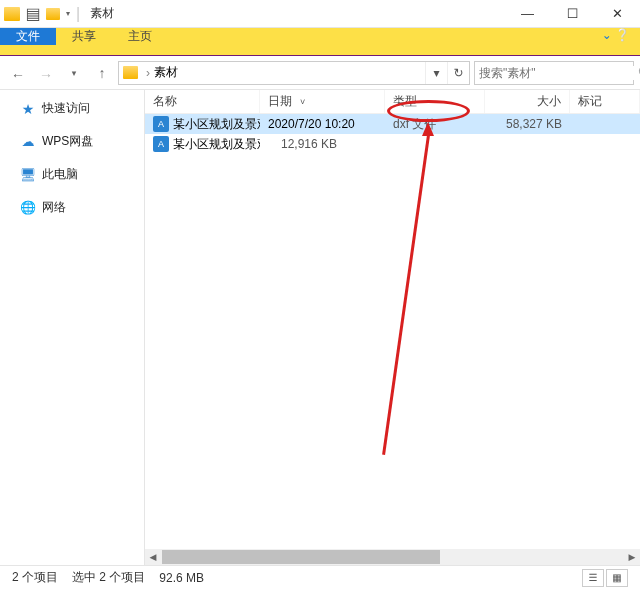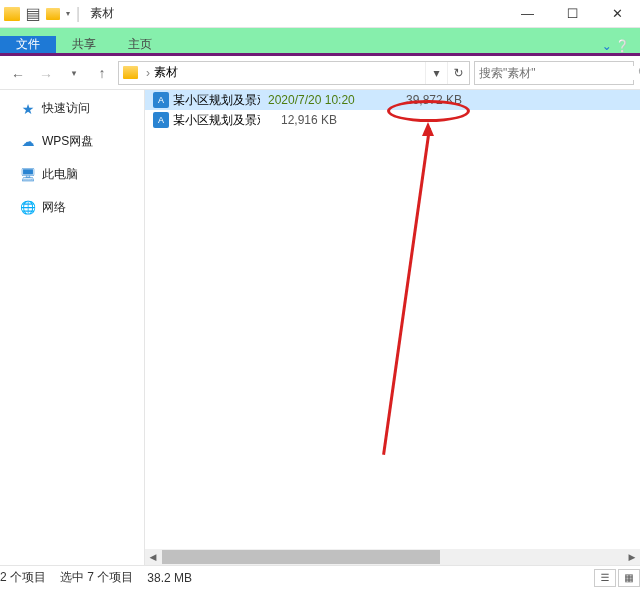--- a/index.html
+++ b/index.html
@@ -7,21 +7,21 @@
 
 .titlebar { height: 28px; display: flex; align-items: center; background: #fff; border-bottom: 1px solid #e5e5e5; }
 .titlebar-left { display: flex; align-items: center; gap: 2px; padding: 0 4px; }
 .folder-icon { width: 16px; height: 14px; background: linear-gradient(#ffd86b,#f7b500); border-radius: 1px; }
 .qat-btn { width: 22px; height: 22px; display: flex; align-items: center; justify-content: center; color: #555; }
 .titlebar-title { flex: 1; font-size: 12px; padding-left: 6px; color: #333; }
 .titlebar-caret { font-size: 8px; color: #666; padding: 0 4px; }
 .winbtns { display: flex; }
 .winbtn { width: 45px; height: 28px; display: flex; align-items: center; justify-content: center; font-size: 13px; color: #333; }
 
-.ribbon { height: 28px; display: flex; align-items: flex-end; background: #86efac; border-bottom: 3px solid #701a75; font-size: 12px; }
+.ribbon { height: 28px; display: flex; align-items: flex-start; background: #fde047; border-bottom: 1px solid #701a75; font-size: 12px; }
 .ribbon-tab { padding: 0 16px; display: flex; align-items: center; color: #444; }
 .ribbon-tab.file { background: #1e79d6; color: #fff; }
 .ribbon-right { margin-left: auto; padding: 0 10px; display: flex; align-items: center; color: #1e79d6; }
 
 .navbar { height: 34px; display: flex; align-items: center; padding: 3px 6px; border-bottom: 1px solid #e5e5e5; gap: 4px; }
 .nav-arrow { width: 24px; height: 24px; display:flex; align-items:center; justify-content:center; color:#666; font-size:14px; }
 .addressbox { flex: 1; height: 24px; border: 1px solid #ccc; display: flex; align-items: center; font-size: 12px; }
 .addressbox .folder-icon { margin: 0 4px; width:15px; height:13px; }
 .bc-sep { color:#888; padding:0 4px; }
 .addr-right { margin-left:auto; display:flex; }
@@ -46,31 +46,31 @@
 .col-date { width:125px; }
 .col-type { width:100px; }
 .col-size { width:85px; justify-content:flex-end; }
 .col-tag { flex:1; }
 .sort-arrow { font-size:9px; color:#555; margin-left:4px; }
 
 .row { display:flex; height:20px; align-items:center; }
 .row.selected { background:#cde8ff; }
 .cell { padding:0 8px; overflow:hidden; white-space:nowrap; text-overflow:ellipsis; }
 .cell-name { width:115px; display:flex; align-items:center; gap:4px; }
-.cell-date { width:125px; color:#4d7c0f; }
+.cell-date { width:125px; color:#000000; }
 .cell-type { width:100px; color:#555; }
 .cell-size { width:85px; text-align:right; color:#555; }
 .file-ico { width:16px; height:16px; background:#2a84d2; border-radius:2px; color:#fff; font-size:9px; display:flex; align-items:center; justify-content:center; flex-shrink:0; }
 
 .h-scroll { position:absolute; left:0; right:0; bottom:0; height:16px; background:#f0f0f0; display:flex; align-items:center; }
 .h-thumb { width:60%; height:14px; background:#c0c0c0; margin-left:1px; }
 .h-arrow { width:16px; height:16px; display:flex; align-items:center; justify-content:center; color:#666; font-size:9px; }
 .h-track { flex:1; position:relative; }
 
-.statusbar { height:24px; border-top:1px solid #e5e5e5; display:flex; align-items:center; font-size:12px; color:#333; padding:0 0; gap:14px; }
+.statusbar { height:24px; border-top:1px solid #e5e5e5; display:flex; align-items:center; font-size:12px; color:#333; padding:0 12px; gap:14px; }
 .status-right { margin-left:auto; display:flex; gap:2px; }
 .view-btn { width:22px; height:18px; border:1px solid #ccc; display:flex; align-items:center; justify-content:center; color:#555; font-size:10px; }
 
 .annot-ellipse { position:absolute; border:3px solid #d82020; border-radius:50%; pointer-events:none; }
 .annot-line { position:absolute; background:#d82020; transform-origin: top center; pointer-events:none; }
 .annot-arrowhead { position:absolute; width:0; height:0; border-left:6px solid transparent; border-right:6px solid transparent; border-bottom:14px solid #d82020; pointer-events:none; }
 </style>
 </head>
 <body>
 
@@ -134,28 +134,47 @@
       <span>此电脑</span>
     </div>
     <div style="height:8px;"></div>
     <div class="side-item">
       <span class="ico net">🌐</span>
       <span>网络</span>
     </div>
   </div>
 
   <div class="filearea">
+    <div class="colheader">
+      <div class="col col-name">
+          <span>名称</span>
+        </div>
+      <div class="col col-date">
+          <span>日期</span>
+          <span class="sort-arrow">˅</span>
+        </div>
+      <div class="col col-type">
+          <span>类型</span>
+        </div>
+      <div class="col col-size">
+          <span>大小</span>
+        </div>
+      <div class="col col-tag">
+          <span>标记</span>
+        </div>
+    </div>
 
     <div class="row selected">
       <div class="cell cell-name">
         <div class="file-ico">A</div>
         <span>某小区规划及景观...</span>
       </div>
       <div class="cell cell-date">2020/7/20 10:20</div>
-      <div class="cell cell-size">39,872 KB</div>
+      <div class="cell cell-type">dxf 文件</div>
+      <div class="cell cell-size">58,327 KB</div>
     </div>
     <div class="row">
       <div class="cell cell-name">
         <div class="file-ico">A</div>
         <span>某小区规划及景观...</span>
       </div>
       <div class="cell cell-size">12,916 KB</div>
     </div>
 
     <div class="h-scroll">
@@ -163,22 +182,22 @@
       <div class="h-track">
           <div class="h-thumb"></div>
         </div>
       <div class="h-arrow">▶</div>
     </div>
   </div>
 </div>
 
 <div class="statusbar">
   <span>2 个项目</span>
-  <span>选中 7 个项目</span>
-  <span>38.2 MB</span>
+  <span>选中 2 个项目</span>
+  <span>92.6 MB</span>
   <div class="status-right">
     <div class="view-btn">☰</div>
     <div class="view-btn">▦</div>
   </div>
 </div>
 
 <div class="annot-ellipse" style="left:387px; top:100px; width:83px; height:22px;"></div>
 
 <div class="annot-line" style="left:428px; top:128px; width:3px; height:330px; transform: rotate(8deg);"></div>
 <div class="annot-arrowhead" style="left:422px; top:122px;"></div>

